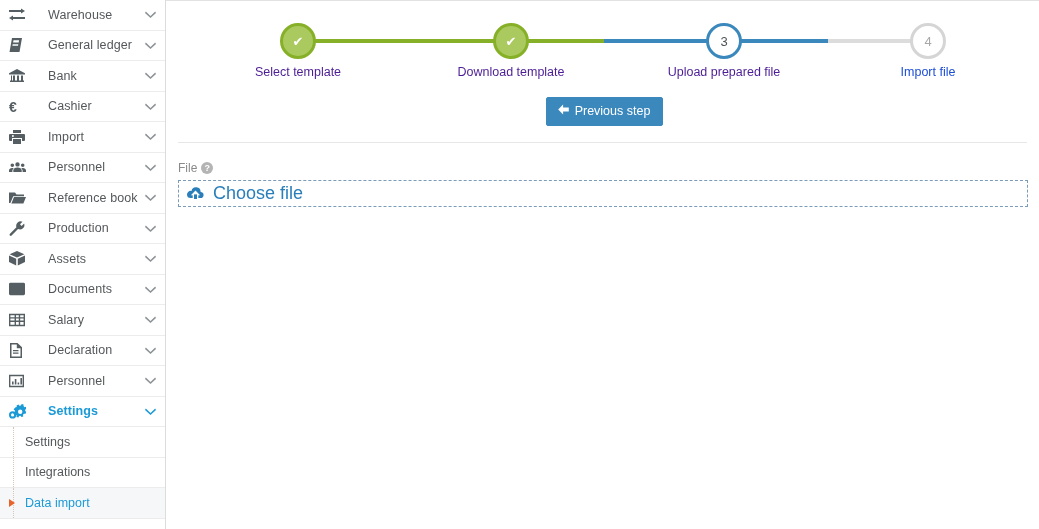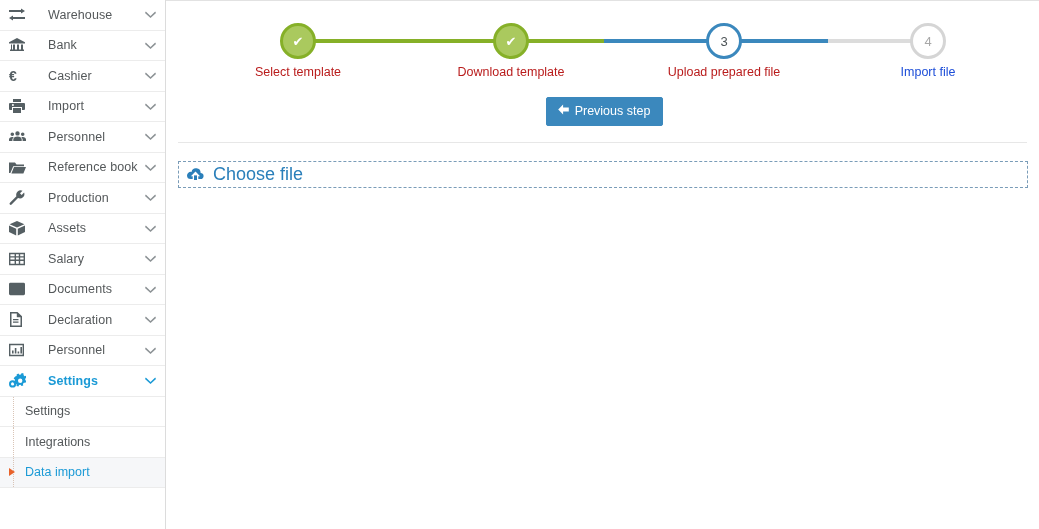--- a/index.html
+++ b/index.html
@@ -152,21 +152,21 @@
     border: 3px solid #d5d5d5;
     background: #fff;
     color: #a8a8a8;
   }
   .step-label {
     position: absolute;
     top: 42px;
     transform: translateX(-50%);
     white-space: nowrap;
     font-size: 12.5px;
-    color: #b91c1c;
+    color: #4c1d95;
   }
   .step-label.muted { color: #1d4ed8; }
 
   
   #prev-wrap {
     position: absolute;
     top: 96px;
     left: 4px; right: 0;
     text-align: center;
   }
@@ -253,20 +253,33 @@
           </svg>
       </span>
       <span class="nav-label">Warehouse</span>
       <span class="nav-chevron">
         <svg width="11" height="7" viewBox="0 0 11 7">
             <path fill="currentColor" d="M0.8 0.6L5.5 5 10.2 0.6 11 1.9 5.5 7 0 1.9z"></path>
           </svg>
       </span>
     </div>
 
+    <div class="nav-item">
+      <span class="nav-icon">
+        <svg width="15" height="14" viewBox="0 0 15 14">
+            <path fill="currentColor" d="M3 0h10l-2.5 14H0.5L3 0zm1.5 2.2l-.4 2.3h5.6l.4-2.3H4.5zm-.8 4l-.3 1.6h5.6l.3-1.6H3.7z"></path>
+          </svg>
+      </span>
+      <span class="nav-label">General ledger</span>
+      <span class="nav-chevron">
+        <svg width="11" height="7" viewBox="0 0 11 7">
+            <path fill="currentColor" d="M0.8 0.6L5.5 5 10.2 0.6 11 1.9 5.5 7 0 1.9z"></path>
+          </svg>
+      </span>
+    </div>
 
     <div class="nav-item">
       <span class="nav-icon">
         <svg width="16" height="14" viewBox="0 0 16 14">
             <path fill="currentColor" d="M8 0L0 4.2v1.3h16V4.2L8 0zM2 6.5v5H1v1.6h14V11.5h-1v-5h-2v5H10v-5H8v5H6v-5H4v5H3v-5H2z"></path>
           </svg>
       </span>
       <span class="nav-label">Bank</span>
       <span class="nav-chevron">
         <svg width="11" height="7" viewBox="0 0 11 7">
@@ -355,38 +368,38 @@
       <span class="nav-chevron">
         <svg width="11" height="7" viewBox="0 0 11 7">
             <path fill="currentColor" d="M0.8 0.6L5.5 5 10.2 0.6 11 1.9 5.5 7 0 1.9z"></path>
           </svg>
       </span>
     </div>
 
     <div class="nav-item">
       <span class="nav-icon">
         <svg width="16" height="14" viewBox="0 0 16 14">
+            <path fill="currentColor" d="M1.4 0.8h13.2a1.4 1.4 0 011.4 1.4v9.6a1.4 1.4 0 01-1.4 1.4H1.4A1.4 1.4 0 010 11.8V2.2A1.4 1.4 0 011.4 0.8zM4 7.4L2.2 3h11.6L12 7.4H9.6a1.6 1.6 0 01-3.2 0H4z"></path>
+          </svg>
+      </span>
+      <span class="nav-label">Documents</span>
+      <span class="nav-chevron">
+        <svg width="11" height="7" viewBox="0 0 11 7">
+            <path fill="currentColor" d="M0.8 0.6L5.5 5 10.2 0.6 11 1.9 5.5 7 0 1.9z"></path>
+          </svg>
+      </span>
+    </div>
+
+    <div class="nav-item">
+      <span class="nav-icon">
+        <svg width="16" height="14" viewBox="0 0 16 14">
             <path fill="currentColor" d="M0 0.8h16v12.4H0V0.8zm1.4 1.4v2h4.2v-2H1.4zm5.6 0v2h2.8v-2H7zm4.2 0v2h3.4v-2h-3.4zM1.4 5.6v2h4.2v-2H1.4zm5.6 0v2h2.8v-2H7zm4.2 0v2h3.4v-2h-3.4zM1.4 9v2.8h4.2V9H1.4zm5.6 0v2.8h2.8V9H7zm4.2 0v2.8h3.4V9h-3.4z"></path>
           </svg>
       </span>
       <span class="nav-label">Salary</span>
-      <span class="nav-chevron">
-        <svg width="11" height="7" viewBox="0 0 11 7">
-            <path fill="currentColor" d="M0.8 0.6L5.5 5 10.2 0.6 11 1.9 5.5 7 0 1.9z"></path>
-          </svg>
-      </span>
-    </div>
-
-    <div class="nav-item">
-      <span class="nav-icon">
-        <svg width="16" height="14" viewBox="0 0 16 14">
-            <path fill="currentColor" d="M1.4 0.8h13.2a1.4 1.4 0 011.4 1.4v9.6a1.4 1.4 0 01-1.4 1.4H1.4A1.4 1.4 0 010 11.8V2.2A1.4 1.4 0 011.4 0.8zM4 7.4L2.2 3h11.6L12 7.4H9.6a1.6 1.6 0 01-3.2 0H4z"></path>
-          </svg>
-      </span>
-      <span class="nav-label">Documents</span>
       <span class="nav-chevron">
         <svg width="11" height="7" viewBox="0 0 11 7">
             <path fill="currentColor" d="M0.8 0.6L5.5 5 10.2 0.6 11 1.9 5.5 7 0 1.9z"></path>
           </svg>
       </span>
     </div>
 
     <div class="nav-item">
       <span class="nav-icon">
         <svg width="13" height="15" viewBox="0 0 13 15">
@@ -491,20 +504,24 @@
               <path fill="#ffffff" d="M5.1 0.6L0.2 5.5l4.9 4.9V7.6h5.7V3.4H5.1z"></path>
             </svg>
         </span>
         <span>Previous step</span>
       </button>
     </div>
 
     <hr class="divider">
 
     <section id="file-section">
+      <div id="file-label">
+        <span>File</span>
+        <span class="help-icon">?</span>
+      </div>
       <div id="dropzone">
         <span class="cloud-icon">
           <svg width="17" height="13" viewBox="0 0 17 13">
             <path fill="#2a7fba" d="M13.6 5.1A4.6 4.6 0 004.5 4 3.6 3.6 0 000 7.5 3.6 3.6 0 003.6 11h2.1V8.3H3.9L8.5 3.6 13.1 8.3h-1.8V11h2.1A3.2 3.2 0 0016.6 7.9a3.1 3.1 0 00-3-2.8z"></path>
             <rect fill="#2a7fba" x="7" y="7.4" width="3" height="4.6"></rect>
           </svg>
         </span>
         <a id="choose-file-link">Choose file</a>
       </div>
     </section>

